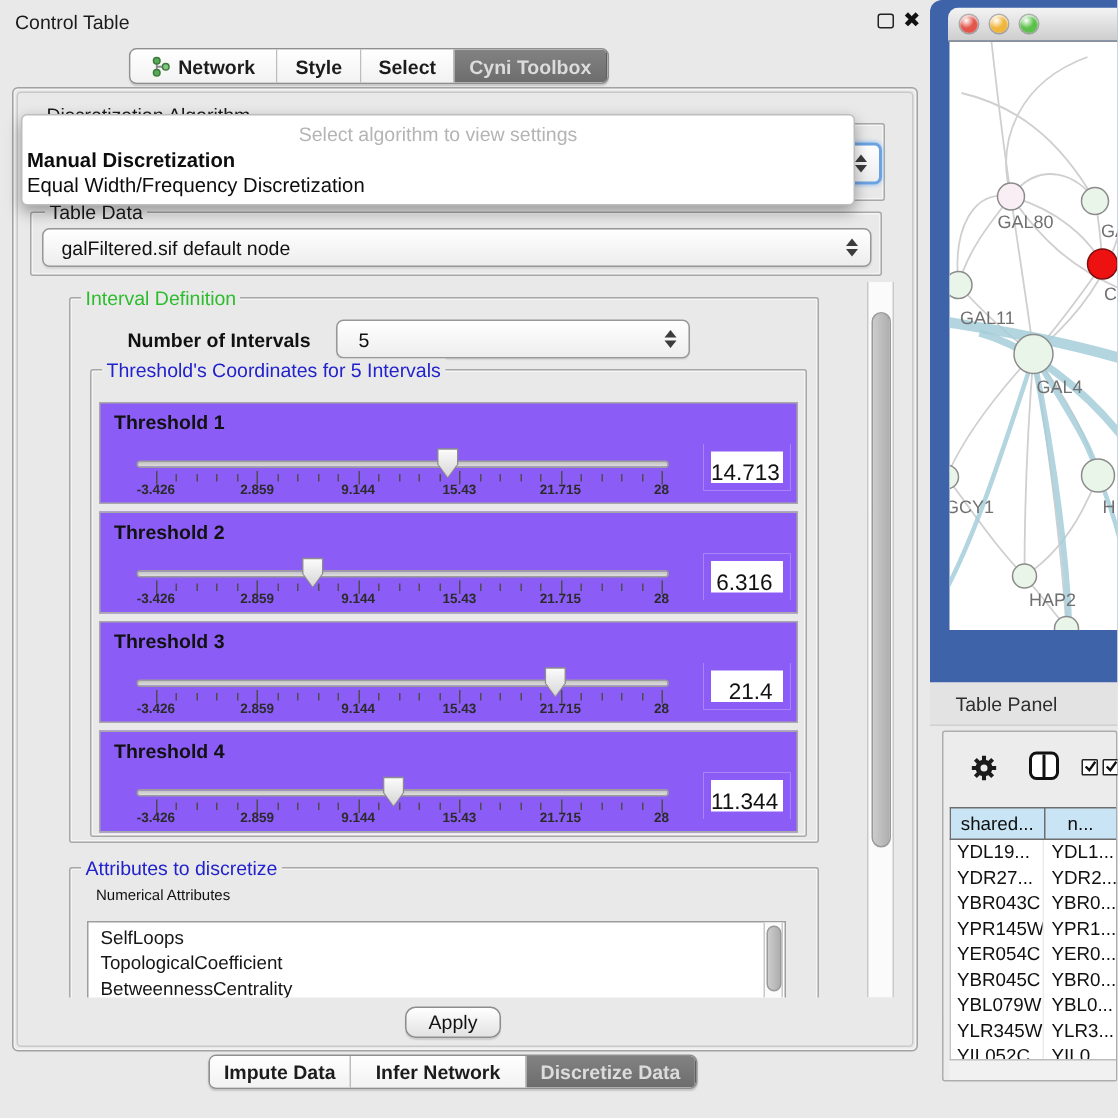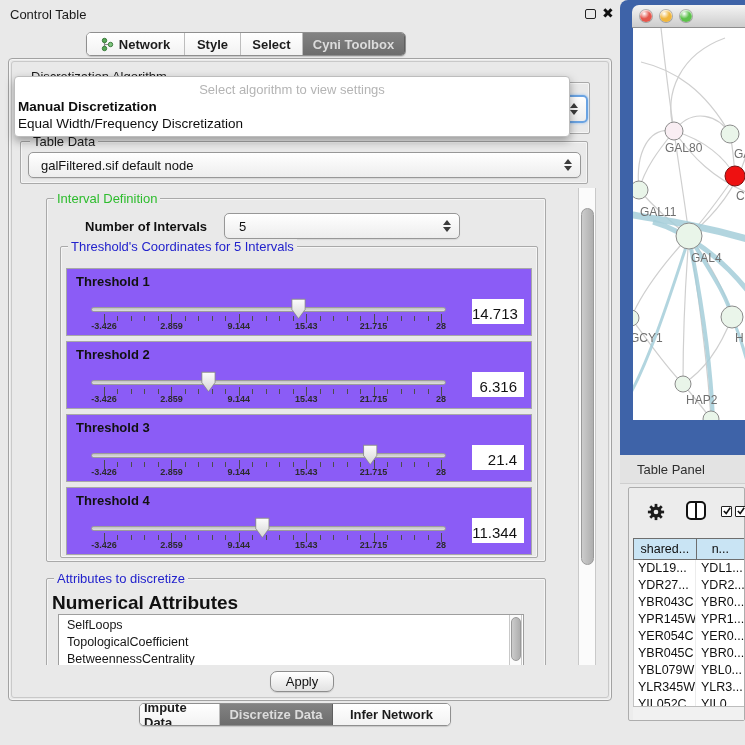--- a/index.html
+++ b/index.html
@@ -43,21 +43,21 @@
   #scrollclip { left:0; top:186px; width:612px; height:479px; overflow:hidden; }
 
   
   .thr-panel { position:absolute; left:66px; width:466px; height:68px; border:1px solid #a8a8a8; background:#8b5cf6; }
   .thr-label { position:absolute; left:9px; top:5px; font-size:13px; font-weight:bold; color:#111; }
   .sl-track { position:absolute; left:24px; top:38px; width:355px; height:5px; border:1px solid #9c9c9c; border-radius:3px; background:linear-gradient(#c2c2c2,#dedede); }
   .sl-thumb-o { position:absolute; top:29px; width:16px; height:21px; background:#8d8d8d; clip-path:polygon(6% 4%, 94% 4%, 94% 55%, 50% 100%, 6% 55%); }
   .sl-thumb-i { position:absolute; inset:1px; background:linear-gradient(#fdfdfd,#d6d6d6); clip-path:polygon(6% 4%, 94% 4%, 94% 55%, 50% 100%, 6% 55%); }
   .tick { position:absolute; width:1px; background:#4c4c4c; }
   .ticklab { position:absolute; top:52px; transform:translateX(-50%); font-size:9px; font-weight:bold; color:#2b2b2b; }
-  .sl-value { position:absolute; left:402px; top:27px; width:58px; height:31px; background:#fff; border:3px solid #8b5cf6; font-size:15px; color:#111; text-align:right; line-height:29px; padding-right:7px; }
+  .sl-value { position:absolute; left:402px; top:27px; width:58px; height:31px; background:#fff; border:5px solid #8b5cf6; font-size:15px; color:#111; text-align:right; line-height:29px; padding-right:7px; }
 
   
   #attr-list { background:#fff; border:1px solid #9e9e9e; }
   .attr-item { font-size:12.5px; color:#161616; padding-left:8px; height:17px; line-height:17px; }
 
   
   .sb-track-v { background:#fbfbfb; border-left:1px solid #c9c9c9; border-right:1px solid #c9c9c9; }
   .sb-thumb { background:linear-gradient(90deg,#cccccc,#aeaeae); border:1px solid #9a9a9a; border-radius:7px; }
 
   
@@ -327,46 +327,46 @@
           <div class="ticklab" style="left: 374px;">28</div>
           <div class="sl-thumb-o" style="left: 187.388px;">
             <div class="sl-thumb-i"></div>
           </div>
           <div class="sl-value">11.344</div>
         </div>
       </div>
 
     <div class="abs groupbox" style="left:46px; top:392px; width:500px; height:150px;"></div>
     <div class="abs grouplabel" id="attr-group-label" style="left: 54px; top: 385px; color: rgb(34, 34, 204);">Attributes to discretize</div>
-    <div class="abs" style="left:52px; top:406px; font-size:19px; font-weight:bold; color:#111;">Numerical Attributes</div>
+    <div class="abs" style="left:64px; top:406px; font-size:10px; font-weight:normal; color:#111;">Numerical Attributes</div>
     <div class="abs" id="attr-list" style="left:58px; top:428px; width:466px; height:80px; padding-top:2px;">
         <div class="attr-item">SelfLoops</div>
         <div class="attr-item">TopologicalCoefficient</div>
         <div class="attr-item">BetweennessCentrality</div>
       </div>
     <div class="abs sb-track-v" style="left:509px; top:429px; width:13px; height:50px;">
       <div class="abs sb-thumb" style="left:1px; top:2px; width:10px; height:44px;"></div>
     </div>
 
     <div class="abs sb-track-v" style="left:578px; top:2px; width:18px; height:477px;">
       <div class="abs sb-thumb" style="left:2px; top:20px; width:13px; height:357px;"></div>
     </div>
   </div>
 
   <div class="abs" id="apply-btn">Apply</div>
 
   <div class="abs" id="bottom-tabs">
-      <div class="tab" style="width: 80px;">
+      <div class="tab" style="width: 94px;">
         <span>Impute Data</span>
+      </div>
+      <div class="tab" style="width: 117px;">
+        <span>Infer Network</span>
       </div>
       <div class="tab selected" style="width: 113px;">
         <span>Discretize Data</span>
-      </div>
-      <div class="tab" style="width: 117px;">
-        <span>Infer Network</span>
       </div>
     </div>
 
   <div class="abs" id="net-window" style="background: rgb(62, 99, 168);"></div>
   <div class="abs" id="net-titlebar">
     <span class="light" id="light-red" style="background: radial-gradient(circle at 35% 30%, rgb(255, 255, 255) 0%, rgb(228, 86, 76) 45%, rgb(228, 86, 76) 100%);"></span>
     <span class="light" id="light-yellow" style="background: radial-gradient(circle at 35% 30%, rgb(255, 255, 255) 0%, rgb(240, 182, 60) 45%, rgb(240, 182, 60) 100%);"></span>
     <span class="light" id="light-green" style="background: radial-gradient(circle at 35% 30%, rgb(255, 255, 255) 0%, rgb(92, 193, 75) 45%, rgb(92, 193, 75) 100%);"></span>
   </div>
   <div class="abs" id="net-canvas"><svg width="112" height="392" viewBox="0 0 112 392">

